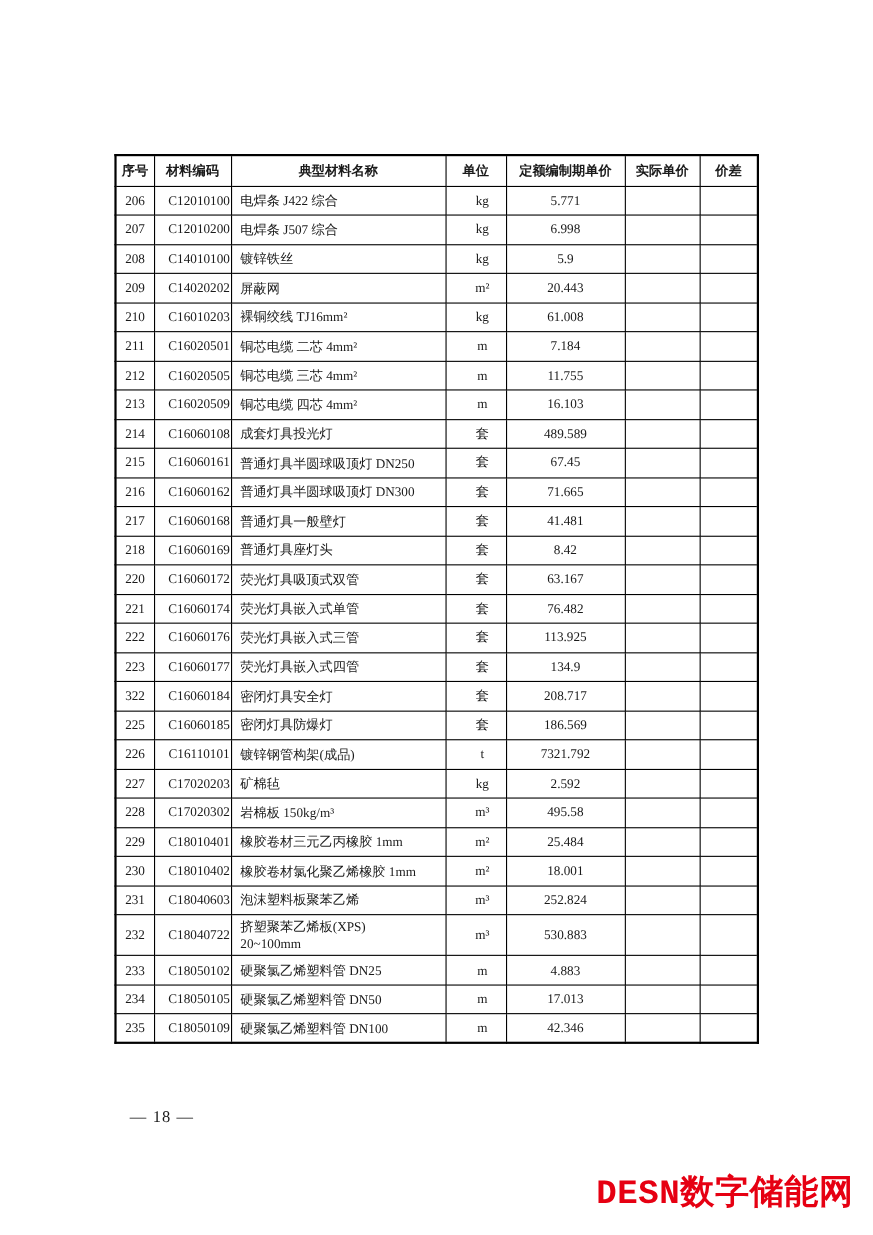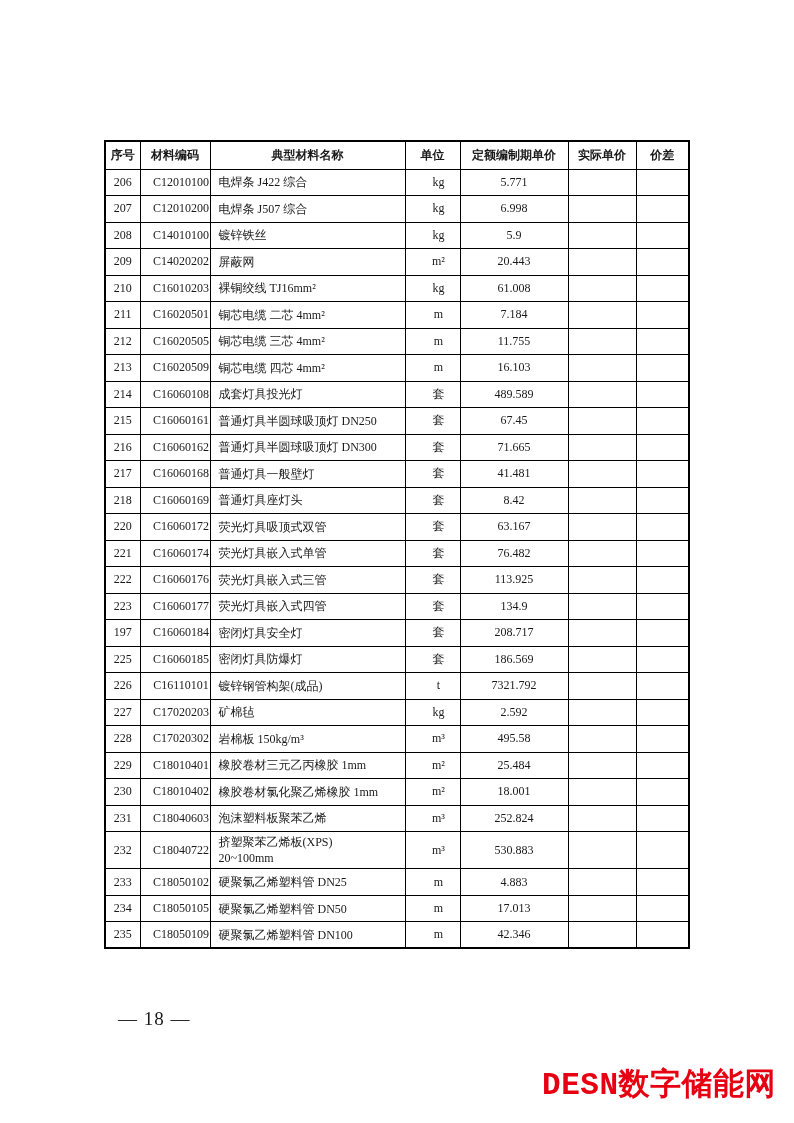--- a/index.html
+++ b/index.html
@@ -43,21 +43,21 @@
   td.col-code   { text-align: center; font-family: Liberation Serif, serif; padding-left: 12px; }
   td.col-name   { text-align: left; padding: 2px 4px 2px 8px; white-space: pre-line; line-height: 1.35; }
   td.col-unit   { text-align: center; padding-left: 12px; }
   td.col-price  { text-align: center; }
   td.col-actual { text-align: center; }
   td.col-diff   { text-align: center; }
 
   .page-number {
     position: absolute;
     left: 118px; top: 1008px;
-    font-size: 19px;
+    font-size: 15px;
     letter-spacing: 1px;
     color: #1a1a1a;
     font-family: "Liberation Serif", "DejaVu Serif", serif;
   }
 
   .footer-logo {
     position: absolute;
     right: 18px; top: 1063px;
     font-family: Liberation Mono, monospace;
     font-weight: 800;
@@ -241,21 +241,21 @@
           <tr>
             <td class="col-no">223</td>
             <td class="col-code">C16060177</td>
             <td class="col-name">荧光灯具嵌入式四管</td>
             <td class="col-unit">套</td>
             <td class="col-price">134.9</td>
             <td class="col-actual"></td>
             <td class="col-diff"></td>
           </tr>
           <tr>
-            <td class="col-no">197</td>
+            <td class="col-no">322</td>
             <td class="col-code">C16060184</td>
             <td class="col-name">密闭灯具安全灯</td>
             <td class="col-unit">套</td>
             <td class="col-price">208.717</td>
             <td class="col-actual"></td>
             <td class="col-diff"></td>
           </tr>
           <tr>
             <td class="col-no">225</td>
             <td class="col-code">C16060185</td>

